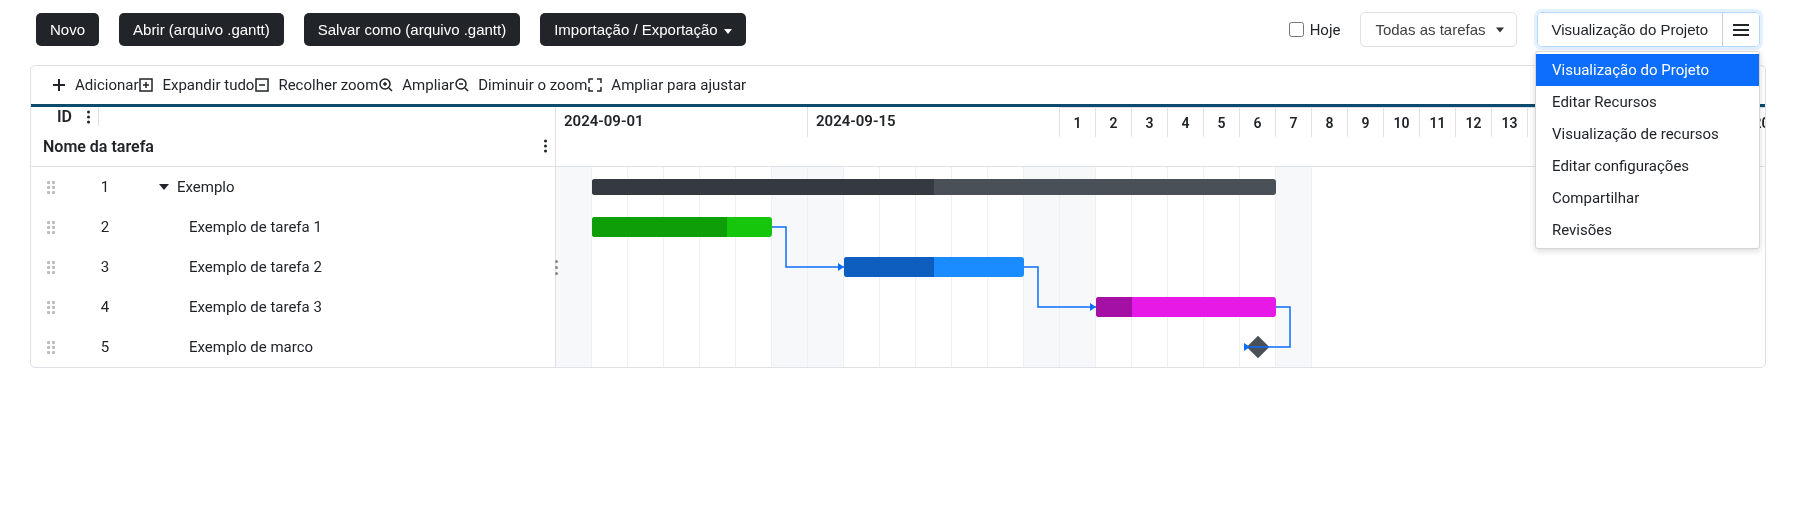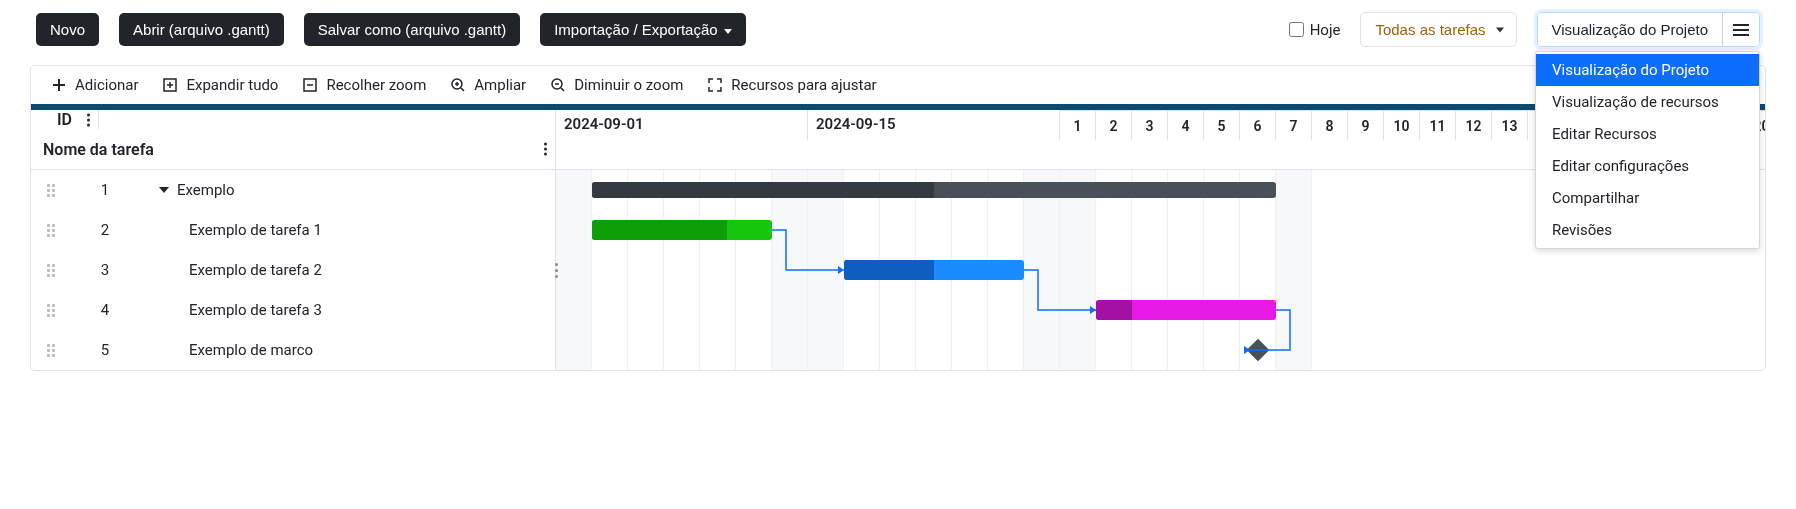--- a/index.html
+++ b/index.html
@@ -4,35 +4,35 @@
 <style>
 * { box-sizing: border-box; margin: 0; padding: 0; }
 body { font-family: -apple-system, BlinkMacSystemFont, "Segoe UI", Roboto, sans-serif; font-size: 14px; color: #212529; background: #fff; }
 
 .toolbar-top { display: flex; align-items: center; padding: 12px 36px 18px 36px; gap: 20px; }
 .btn-dark { background: #212529; color: #fff; border: none; padding: 8px 14px; border-radius: 5px; font-size: 15px; cursor: pointer; }
 .btn-dark.dropdown::after { content: ""; display: inline-block; margin-left: 6px; border-top: 5px solid #fff; border-left: 4px solid transparent; border-right: 4px solid transparent; vertical-align: middle; }
 .spacer { flex: 1; }
 .today-wrap { display: flex; align-items: center; gap: 6px; font-size: 15px; }
 .today-wrap input { width: 15px; height: 15px; }
-.select-btn { background: #fff; border: 1px solid #dee2e6; border-radius: 5px; padding: 8px 30px 8px 14px; font-size: 15px; color: #a16207; cursor: pointer; position: relative; }
+.select-btn { background: #fff; border: 1px solid #dee2e6; border-radius: 5px; padding: 8px 30px 8px 14px; font-size: 15px; color: #404040; cursor: pointer; position: relative; }
 .select-btn::after { content: ""; position: absolute; right: 12px; top: 50%; transform: translateY(-50%); border-top: 5px solid #333; border-left: 4px solid transparent; border-right: 4px solid transparent; }
 .view-dropdown-wrap { position: relative; }
 .view-btn-combo { display: flex; border: 1px solid #b6d7ff; border-radius: 5px; box-shadow: 0 0 0 3px rgba(173,216,255,0.35); overflow: hidden; }
 .view-btn-main { background:#fff; color:#212529; border:none; padding:8px 14px; font-size:15px; cursor:pointer; }
 .view-btn-split { background:#fff; border:none; border-left:1px solid #ccd; padding:8px 10px; cursor:pointer; display:flex; align-items:center; }
 .hamburger { width:16px; height:12px; position:relative; }
 .hamburger::before, .hamburger::after, .hamburger span { content:""; position:absolute; left:0; right:0; height:2px; background:#212529; }
 .hamburger::before { top:0; } .hamburger span { top:5px; } .hamburger::after { bottom:0; }
 .dropdown-menu { position:absolute; top:100%; right:0; margin-top:4px; background:#fff; border:1px solid #d6d6d6; border-radius:3px; box-shadow:0 2px 6px rgba(0,0,0,0.15); min-width:225px; z-index:10; padding:2px 0; }
 .dropdown-item { display:block; padding:7px 16px; font-size:15px; cursor:pointer; color:#212529; }
 .dropdown-item.active { background:#0d6efd; color:#fff; }
 
 .gantt-wrap { margin: 0 30px; border:1px solid #dee2e6; border-radius:5px; overflow:hidden; }
-.gantt-toolbar { display:flex; gap:24px; padding:10px 20px; border-bottom:6px solid #0c4a6e; }
+.gantt-toolbar { display:flex; padding:10px 20px; border-bottom:3px solid #0c4a6e; }
 .tb-item { display:flex; align-items:center; gap:8px; font-size:15px; cursor:pointer; }
 .tb-icon { display:inline-flex; }
 
 .gantt-body { display:flex; position:relative; }
 .left-pane { width:525px; border-right:1px solid #dee2e6; flex-shrink:0; }
 .header-row { display:flex; height:60px; border-bottom:1px solid #dee2e6;flex-direction:column; }
 .col-drag { width:40px; border-right:1px solid #dee2e6; }
 .col-id { width:68px; border-right:1px solid #dee2e6; display:flex; align-items:center; justify-content:center; position:relative; }
 .col-name { flex:1; display:flex; align-items:center; padding-left:12px; position:relative; }
 .col-head-label { font-weight:600; font-size:16px; }
@@ -93,22 +93,22 @@
     <div class="view-btn-combo">
       <button class="view-btn-main">Visualização do Projeto</button>
       <button class="view-btn-split">
           <span class="hamburger">
             <span></span>
           </span>
         </button>
     </div>
     <div class="dropdown-menu" id="view-menu">
         <div class="dropdown-item active">Visualização do Projeto</div>
+        <div class="dropdown-item">Editar Recursos</div>
         <div class="dropdown-item">Visualização de recursos</div>
-        <div class="dropdown-item">Editar Recursos</div>
         <div class="dropdown-item">Editar configurações</div>
         <div class="dropdown-item">Compartilhar</div>
         <div class="dropdown-item">Revisões</div>
       </div>
   </div>
 </div>
 
 <div class="gantt-wrap">
   <div class="gantt-toolbar">
     <div class="tb-item">
@@ -154,21 +154,21 @@
           </svg>
         </span>
       <span>Diminuir o zoom</span>
     </div>
     <div class="tb-item">
       <span class="tb-icon">
           <svg width="16" height="16" viewBox="0 0 16 16">
             <path d="M2 6V2h4M14 6V2h-4M2 10v4h4M14 10v4h-4" fill="none" stroke="#212529" stroke-width="1.5"></path>
           </svg>
         </span>
-      <span>Recursos para ajustar</span>
+      <span>Ampliar para ajustar</span>
     </div>
   </div>
 
   <div class="gantt-body">
     <div class="left-pane">
       <div class="header-row">
         <div class="col-drag"></div>
         <div class="col-id">
           <span class="col-head-label">ID</span>
           <div class="menu-dots">

